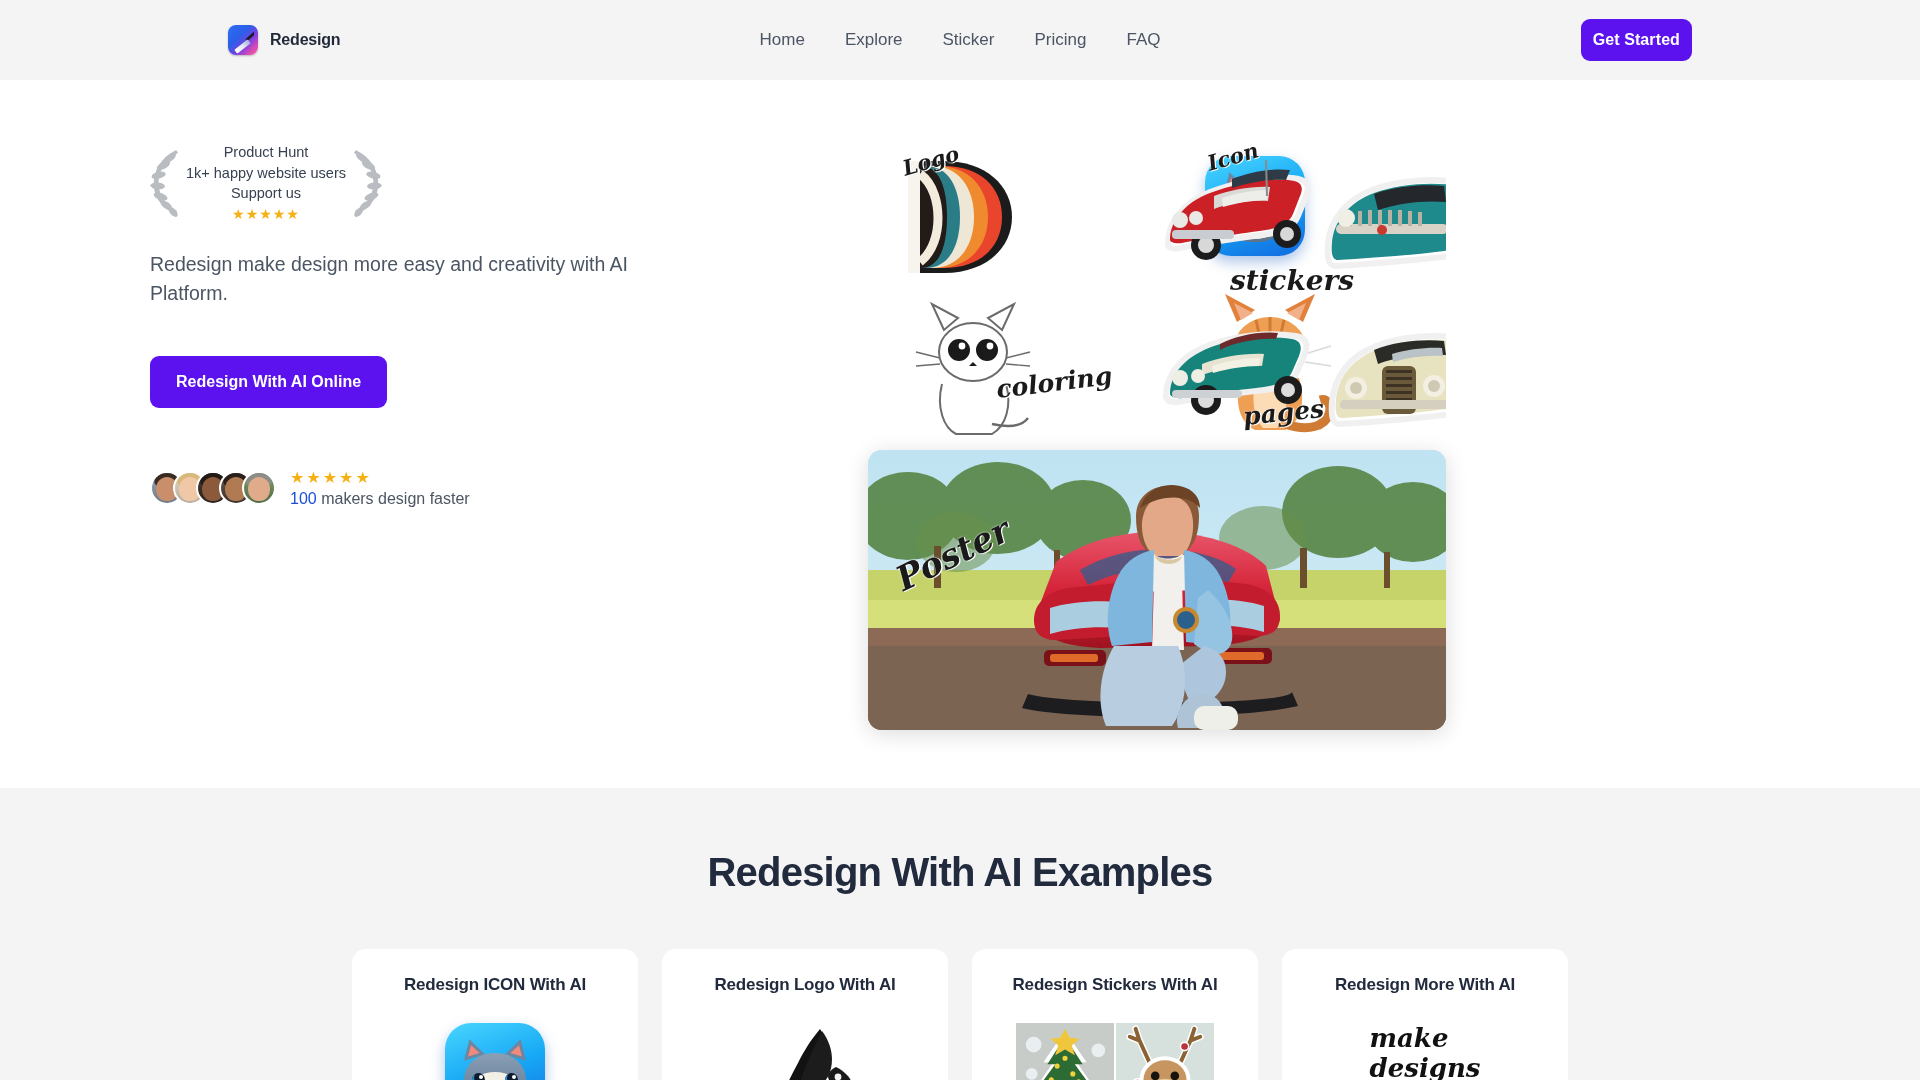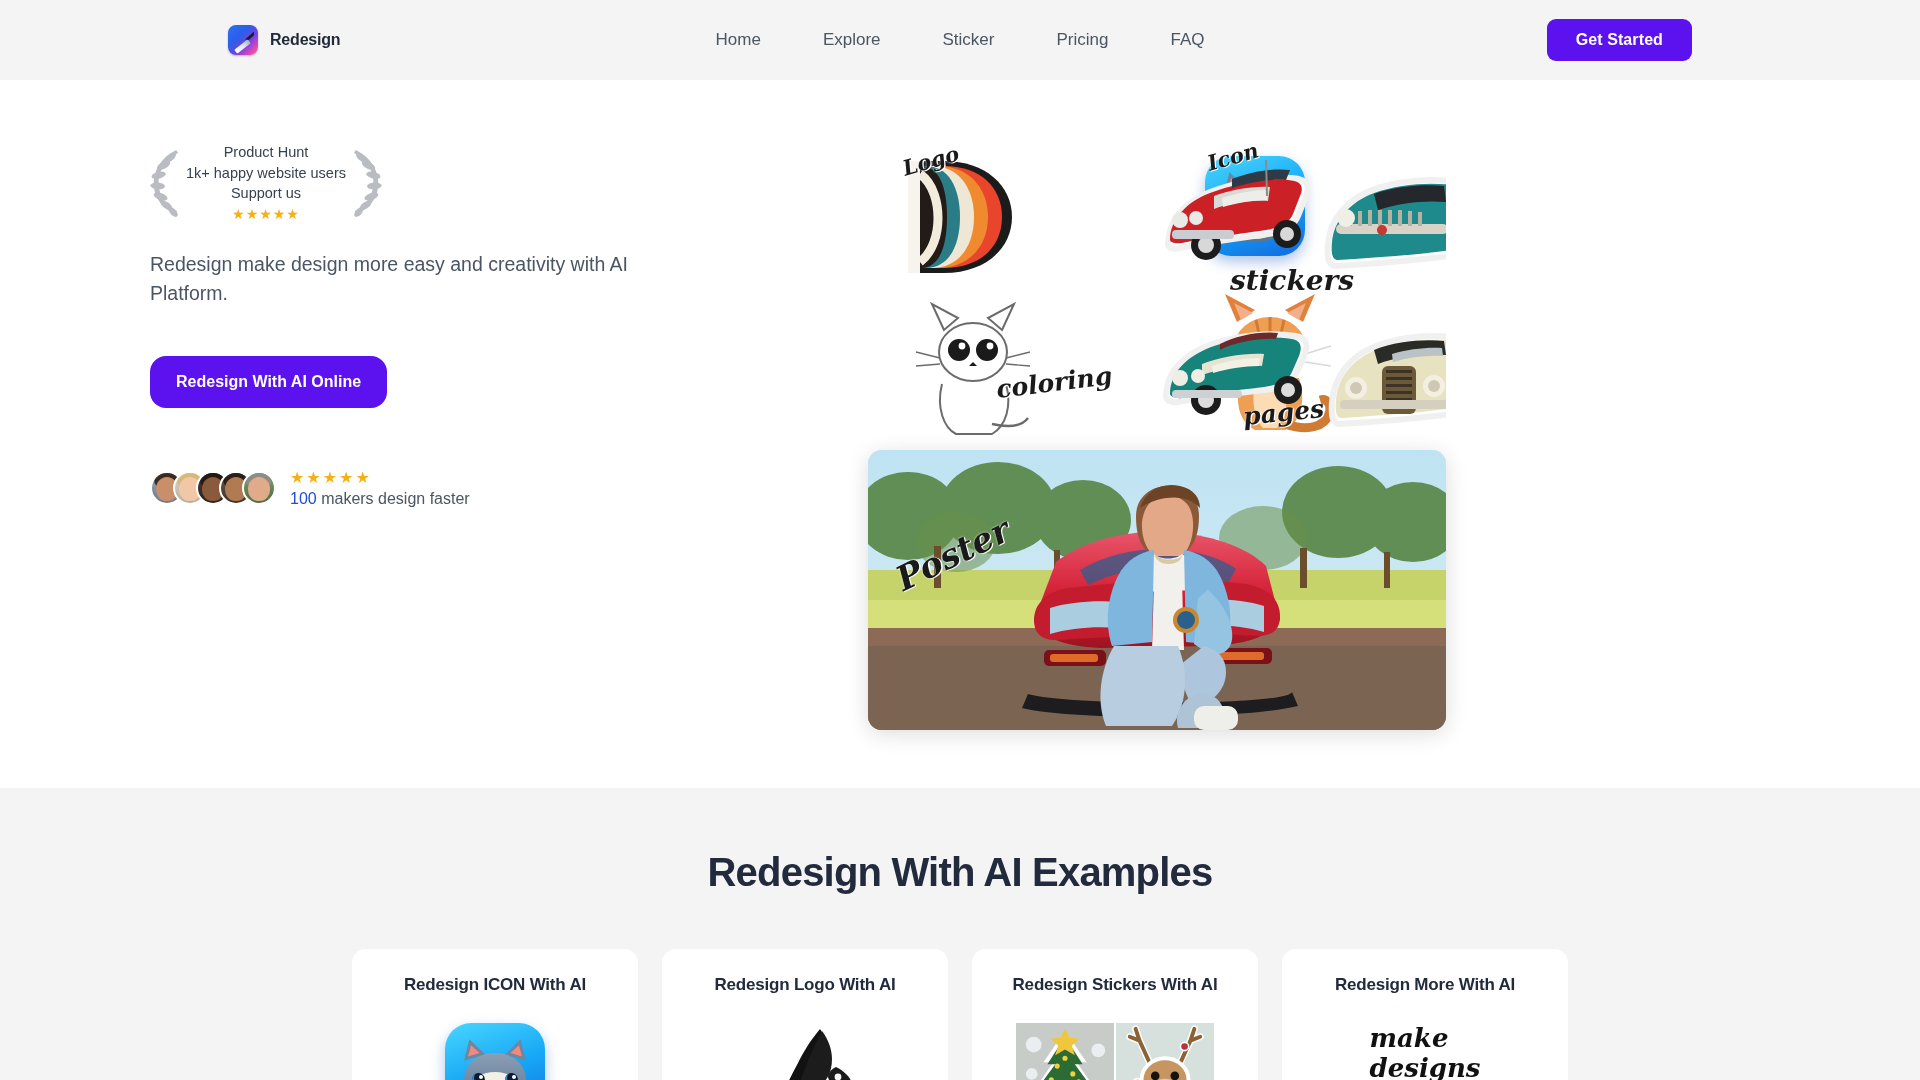--- a/index.html
+++ b/index.html
@@ -59,37 +59,37 @@
     font-weight: 700;
     color: #1f2937;
     letter-spacing: -0.2px;
   }
   .nav {
     position: absolute;
     left: 50%;
     transform: translateX(-50%);
     display: flex;
     align-items: center;
-    gap: 62px;
+    gap: 40px;
   }
   .nav a {
     font-size: 17px;
     color: #4b5563;
     text-decoration: none;
     font-weight: 400;
     white-space: nowrap;
   }
   .btn-started {
     position: absolute;
     right: 228px;
     background: #5b12ee;
     color: #fff;
     border: none;
     border-radius: 9px;
-    padding: 12px 29px;
+    padding: 12px 12px;
     font-size: 16px;
     font-weight: 700;
     font-family: "Liberation Sans", sans-serif;
     cursor: pointer;
     letter-spacing: .1px;
   }
 
   
   .hero {
     background: #ffffff;
@@ -143,21 +143,21 @@
     font-size: 19.5px;
     line-height: 29px;
     color: #4b5563;
     max-width: 480px;
   }
   .btn-cta {
     margin-top: 48px;
     background: #5b12ee;
     color: #fff;
     border: none;
-    border-radius: 16px;
+    border-radius: 9px;
     padding: 17px 26px;
     font-size: 16px;
     font-weight: 700;
     font-family: "Liberation Sans", sans-serif;
     cursor: pointer;
   }
 
   .social {
     margin-top: 60px;
     display: flex;

